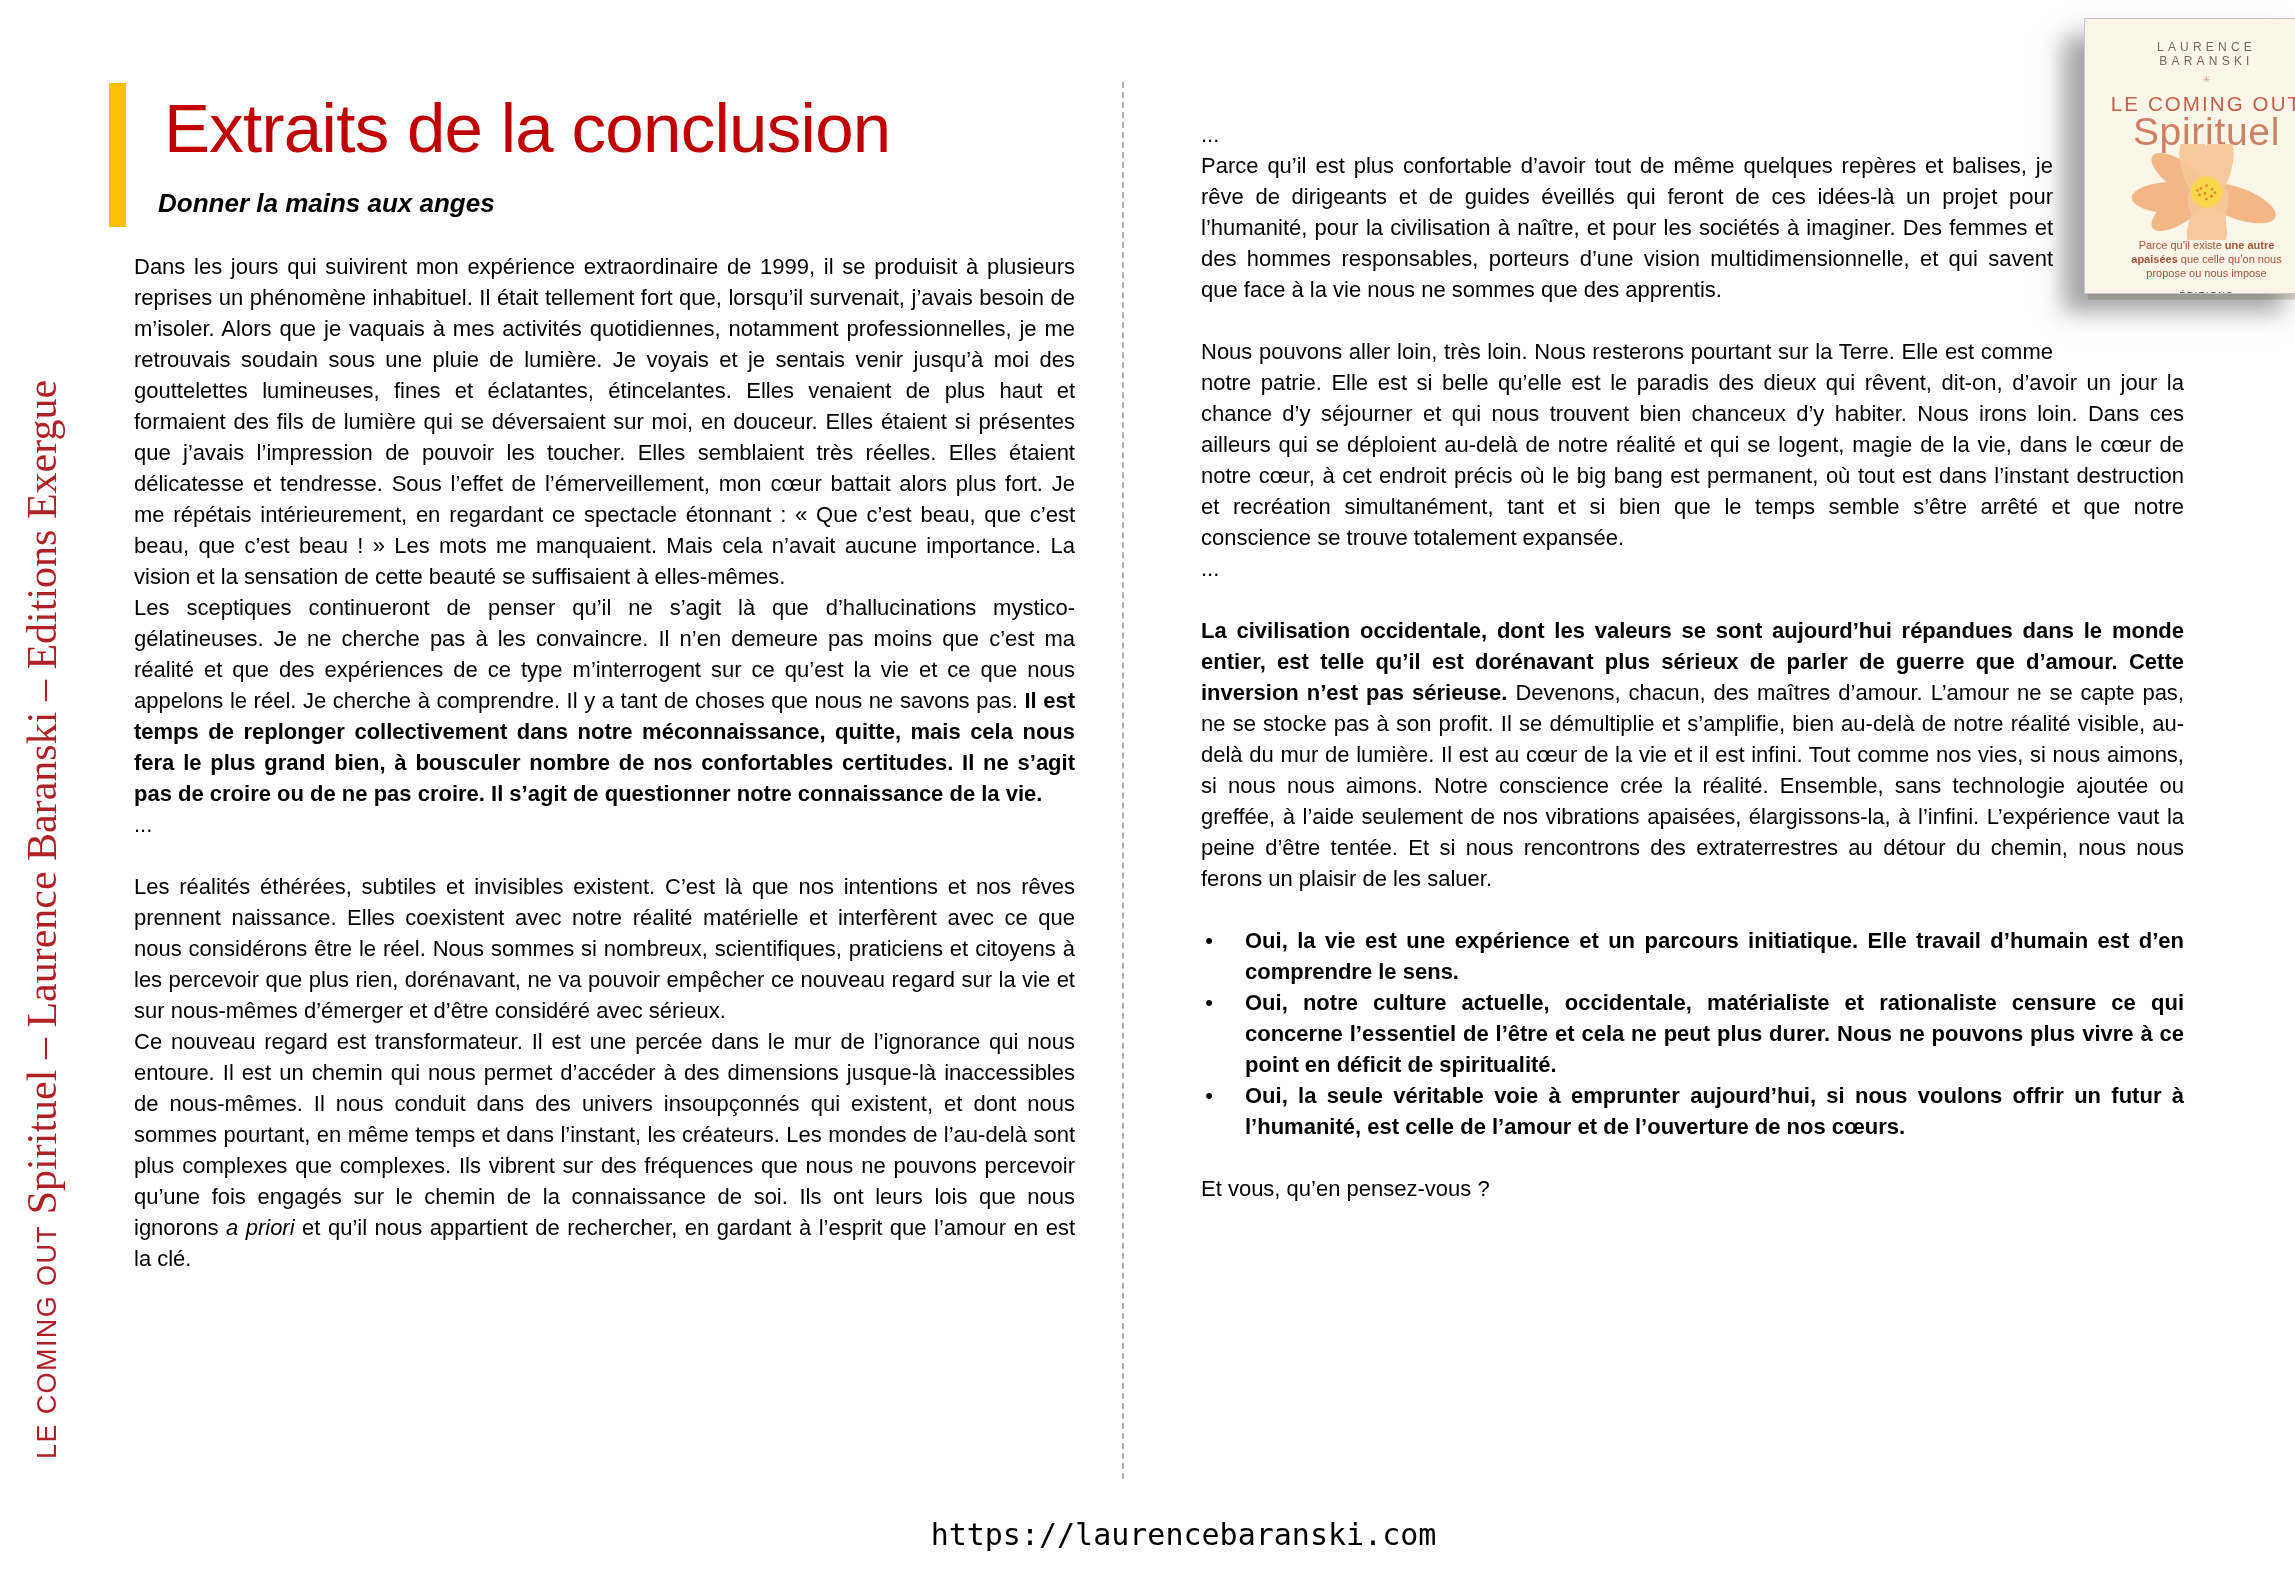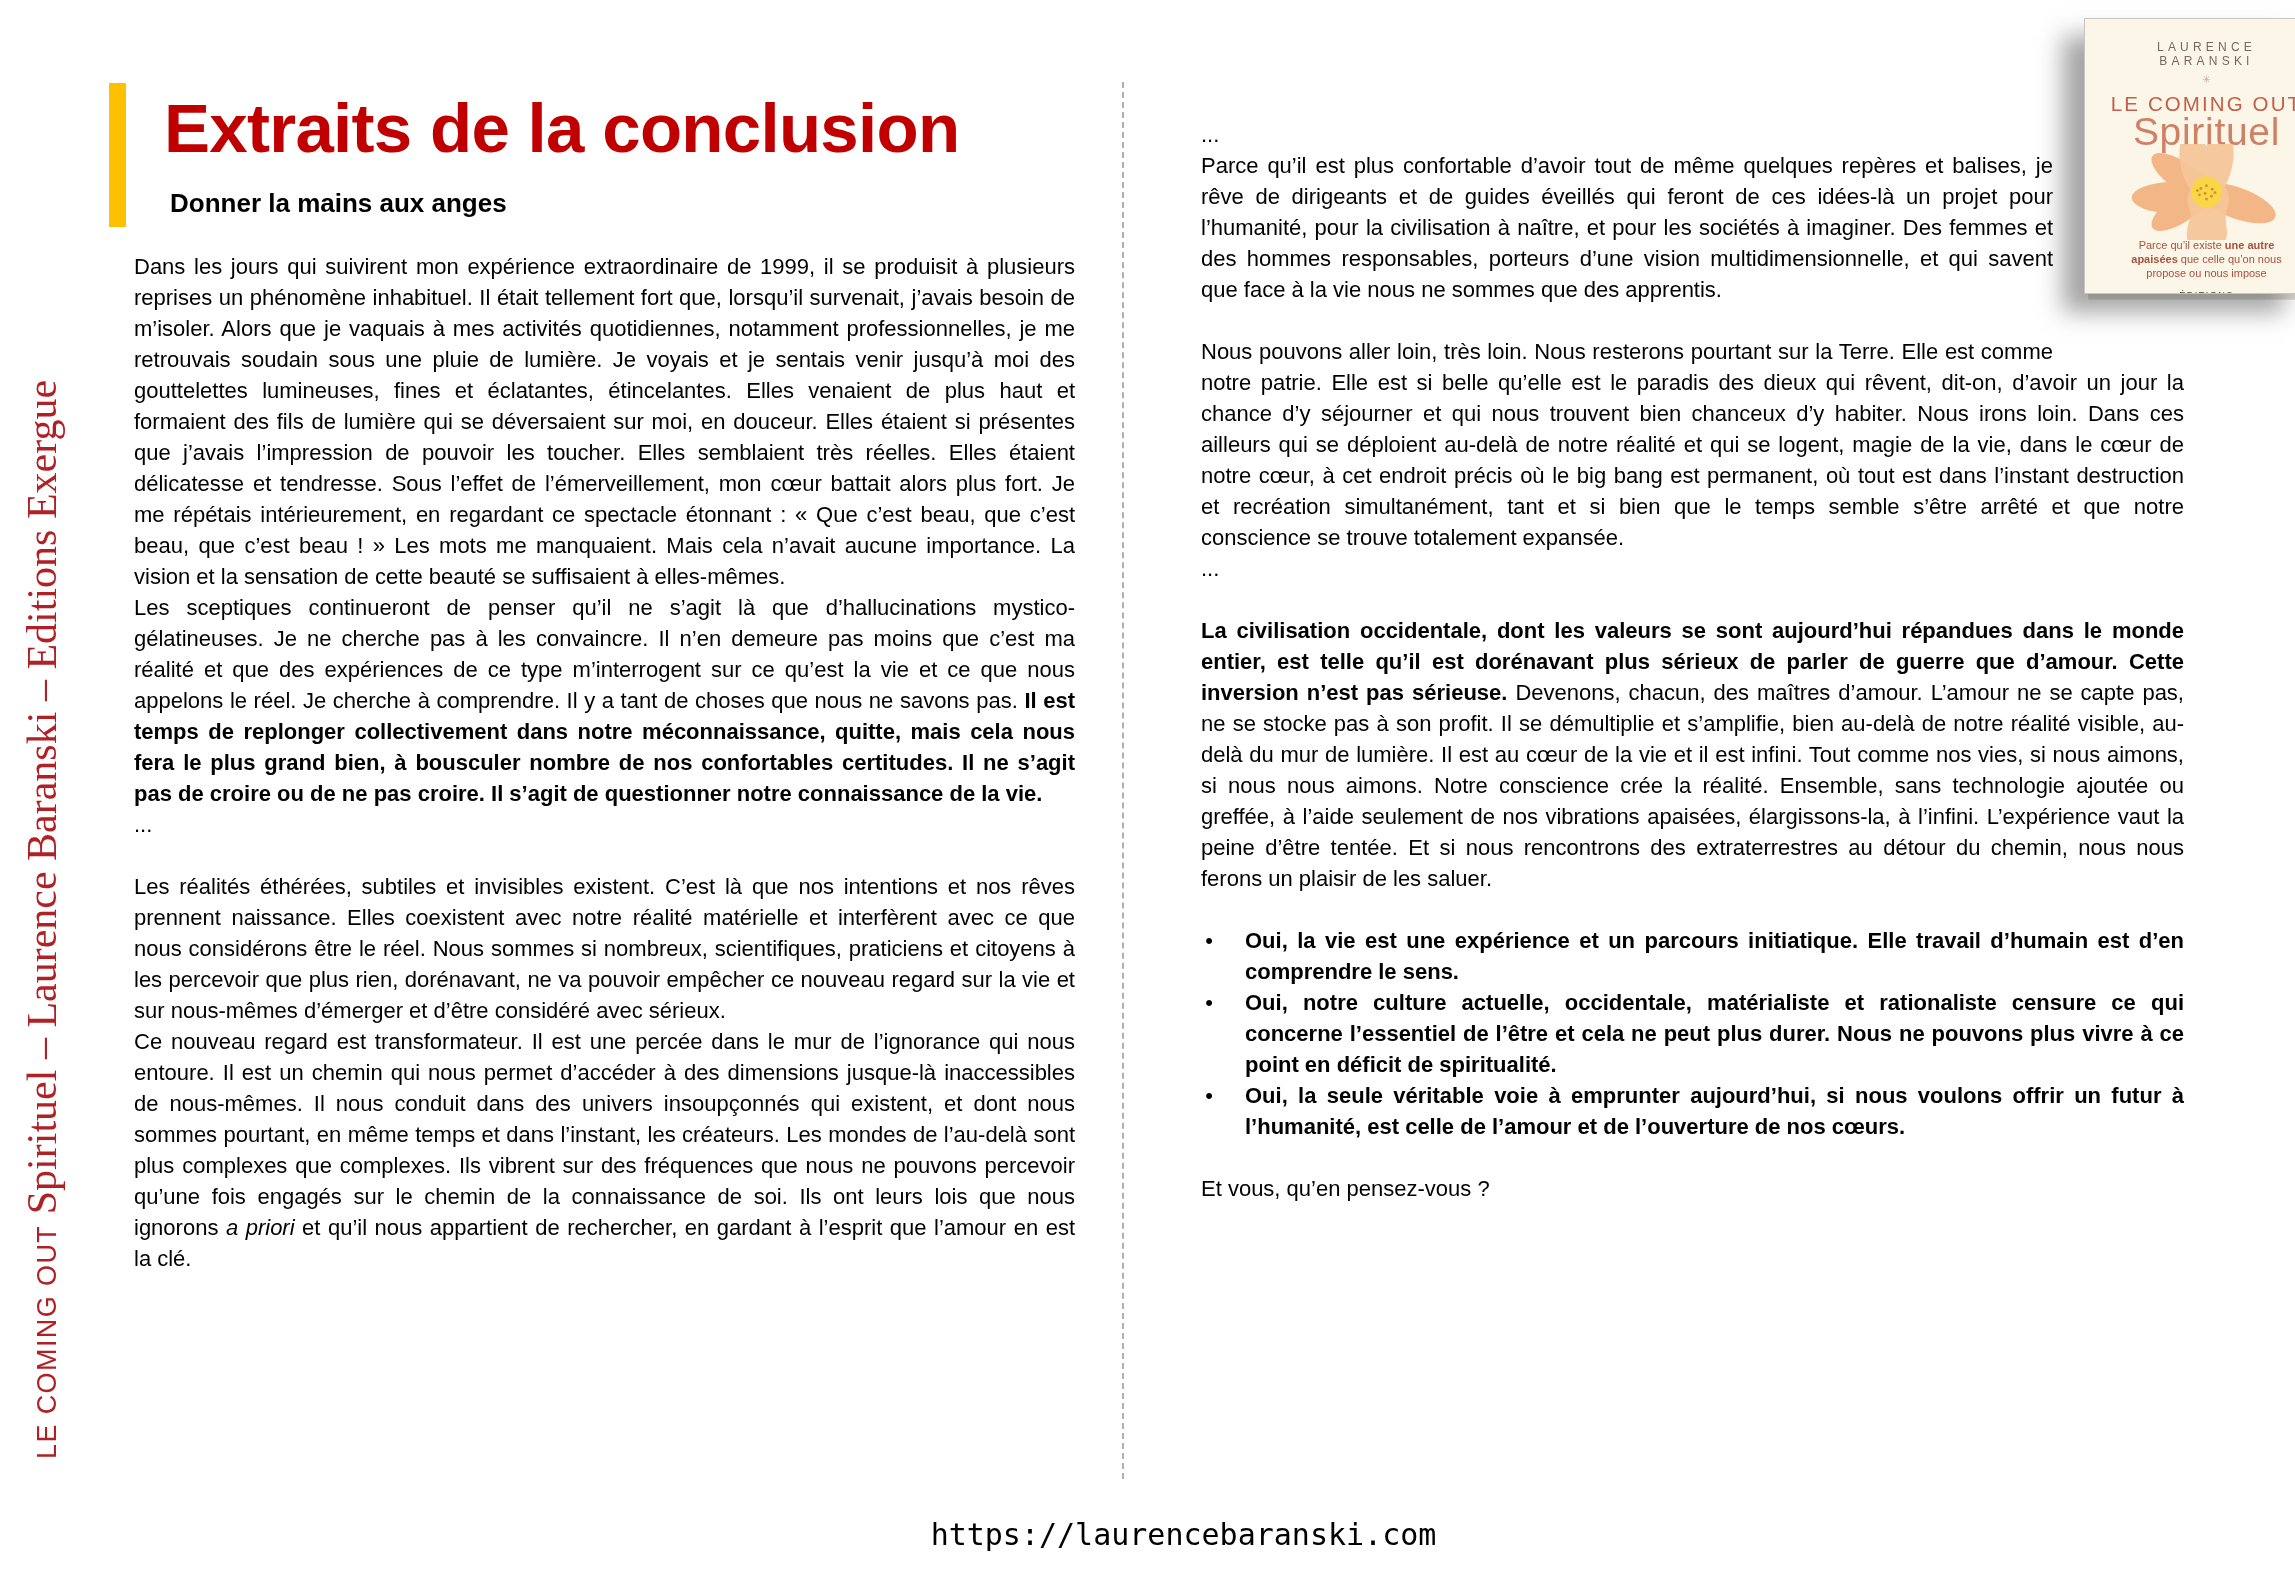--- a/index.html
+++ b/index.html
@@ -12,22 +12,22 @@
   .spine{
     position:absolute;left:18.4px;top:1459px;
     transform:rotate(-90deg);transform-origin:0 0;
     white-space:nowrap;color:#B02126;
   }
   .spine-caps{font-size:27px;letter-spacing:1.4px;}
   .spine-rest{font-size:42px;font-family:"Liberation Serif",serif;letter-spacing:0px;}
 
   
   .accent-bar{position:absolute;left:109px;top:83px;width:17px;height:144px;background:#FFC000;}
-  .title{position:absolute;left:164px;top:89px;font-size:69px;font-weight:bold;color:#C00000;letter-spacing:-0.7px;white-space:nowrap;}
-  .subtitle{position:absolute;left:170px;top:188px;font-size:26px;font-weight:bold;white-space:nowrap;}
+  .title{position:absolute;left:164px;top:89px;font-size:69px;font-weight:normal;color:#C00000;letter-spacing:-0.7px;white-space:nowrap;}
+  .subtitle{position:absolute;left:158px;top:188px;font-size:26px;font-weight:bold;font-style:italic;white-space:nowrap;}
 
   
   .col{position:absolute;text-align:justify;font-size:22px;line-height:31px;}
   .col-left{left:134px;top:251px;width:941px;}
   .col-right{left:1201px;top:119px;width:983px;}
   .col p{margin:0;}
   .gap{height:31px;}
   .b{font-weight:bold;}
   .i{font-style:italic;}
 

